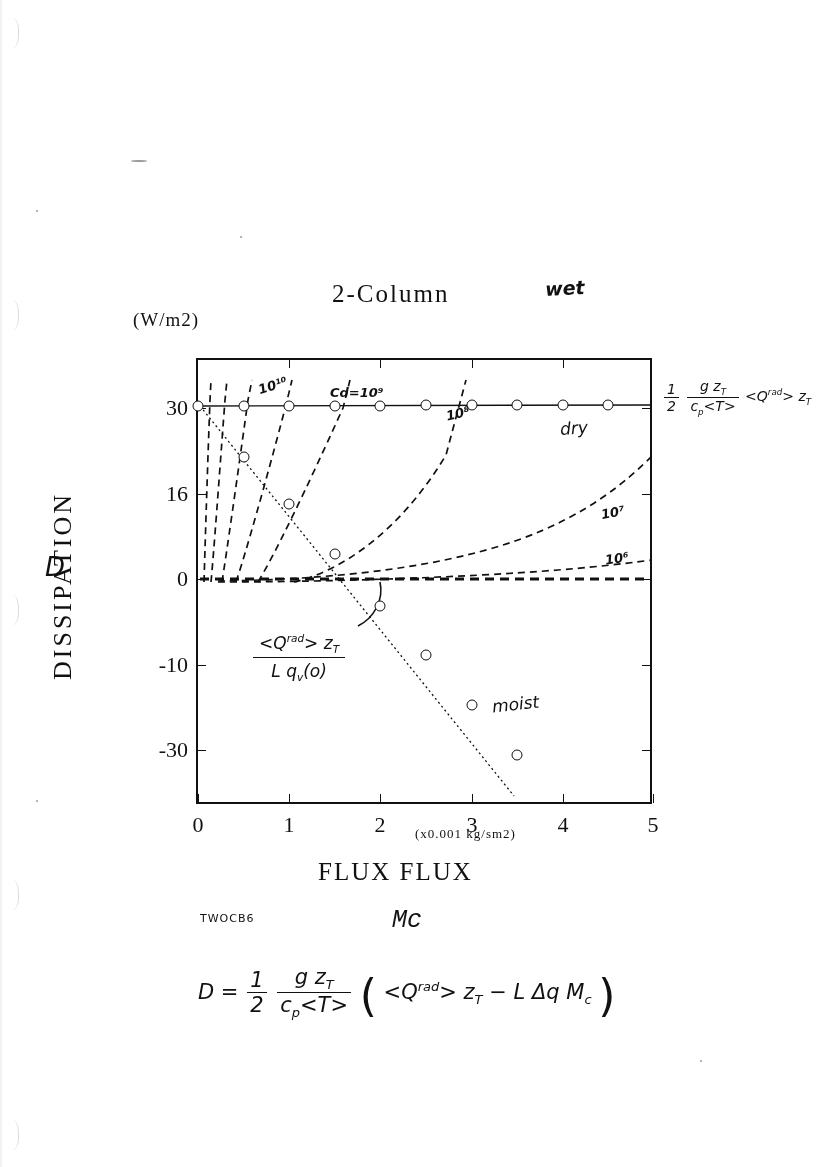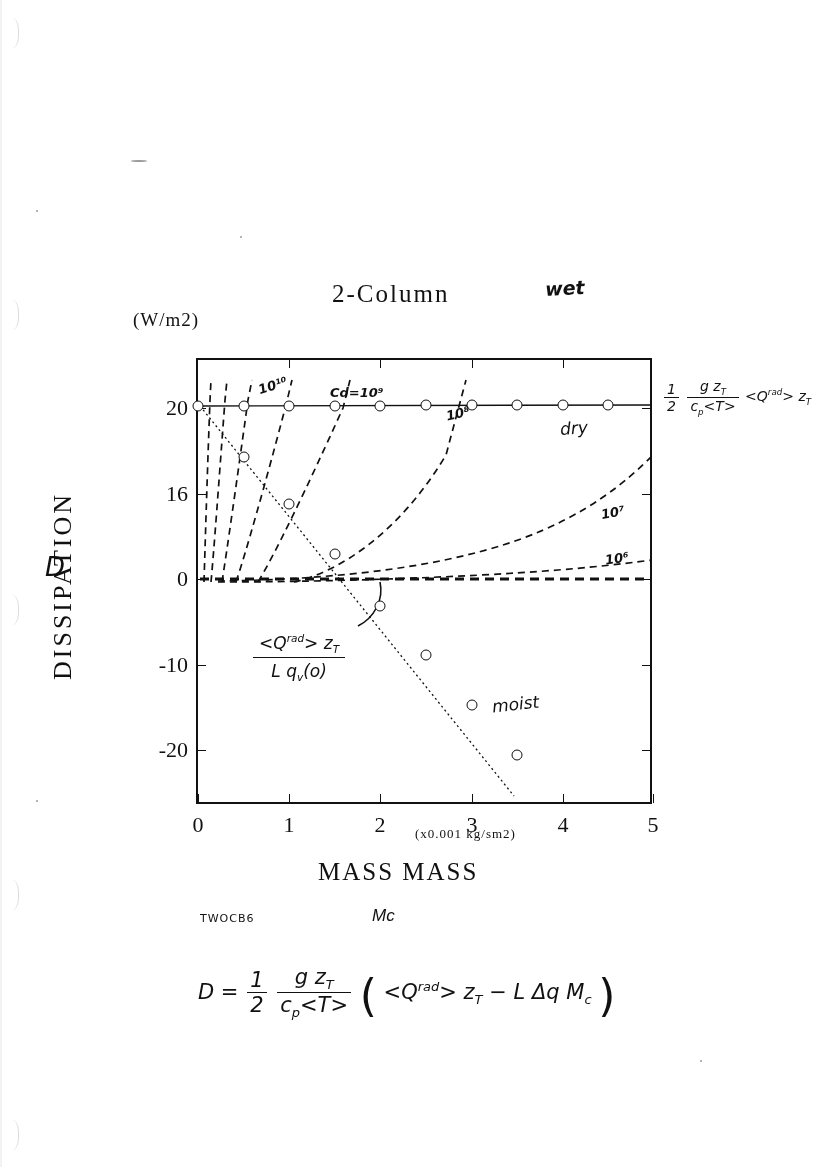--- a/index.html
+++ b/index.html
@@ -120,22 +120,22 @@
   }
   #inner-annot .num{display:block;border-bottom:1.6px solid #111;padding:0 6px 2px;}
   #inner-annot .den{display:block;padding-top:3px;}
 
   
   #code-note{
     position:absolute;left:200px;top:912px;
     font-family:"DejaVu Sans", sans-serif;font-size:11px;letter-spacing:1px;
   }
   #mc-note{
-    position:absolute;left:372px;top:906px;
-    font-family:Liberation Sans, sans-serif;font-style:italic;font-size:17px;
+    position:absolute;left:392px;top:906px;
+    font-family:Liberation Mono, monospace;font-style:italic;font-size:25px;
   }
   #eq{
     position:absolute;left:198px;top:965px;
     font-family:"DejaVu Sans", sans-serif;font-style:italic;font-size:21px;
   }
   #eq .paren{font-size:44px;vertical-align:-12px;font-style:normal;}
 </style>
 </head>
 <body>
 
@@ -157,21 +157,21 @@
   <div id="title-wet" class="hw">wet</div>
   <div id="unit-y">(W/m2)</div>
 
   <div id="ylabel">
     <span id="ylabel-inner">DISSIPATION</span>
   </div>
 
   <div class="big-D">D</div>
 
   <div id="xunit">(x0.001 kg/sm2)</div>
-  <div id="xlabel">MASS MASS</div>
+  <div id="xlabel">FLUX FLUX</div>
 
   <div id="plot">
 
     <div class="tick-x" style="left:0px"></div>
     <div class="tick-x" style="left:91px"></div>
     <div class="tick-x" style="left:182px"></div>
     <div class="tick-x" style="left:274px"></div>
     <div class="tick-x" style="left:365px"></div>
     <div class="tick-x" style="left:455px"></div>
     <div class="tick-x top" style="left:91px"></div>
@@ -190,25 +190,25 @@
     <div class="tick-y right" style="top:305px"></div>
     <div class="tick-y right" style="top:390px"></div>
 
     <div class="xlab" style="left:0px">0</div>
     <div class="xlab" style="left:91px">1</div>
     <div class="xlab" style="left:182px">2</div>
     <div class="xlab" style="left:274px">3</div>
     <div class="xlab" style="left:365px">4</div>
     <div class="xlab" style="left:455px">5</div>
 
-    <div class="ylab" style="top:48px">20</div>
+    <div class="ylab" style="top:48px">30</div>
     <div class="ylab" style="top:134px">16</div>
     <div class="ylab" style="top:219px">0</div>
     <div class="ylab" style="top:305px">-10</div>
-    <div class="ylab" style="top:390px">-20</div>
+    <div class="ylab" style="top:390px">-30</div>
 
     <svg class="overlay" viewBox="0 0 456 446" preserveAspectRatio="none">
 
       <path d="M 2 219 L 454 219" stroke="#111" stroke-width="3" fill="none" stroke-dasharray="9 6"></path>
 
       <path d="M 6 222 C 7 190, 9 120, 12 40 L 13 20" stroke="#111" stroke-width="1.7" fill="none" stroke-dasharray="7 5"></path>
       <path d="M 13 222 C 16 190, 21 120, 27 40 L 29 20" stroke="#111" stroke-width="1.7" fill="none" stroke-dasharray="7 5"></path>
       <path d="M 24 222 C 29 190, 39 120, 50 40 L 54 20" stroke="#111" stroke-width="1.7" fill="none" stroke-dasharray="7 5"></path>
       <path d="M 38 222 C 48 192, 67 125, 88 45 L 94 20" stroke="#111" stroke-width="1.7" fill="none" stroke-dasharray="7 5"></path>
 

